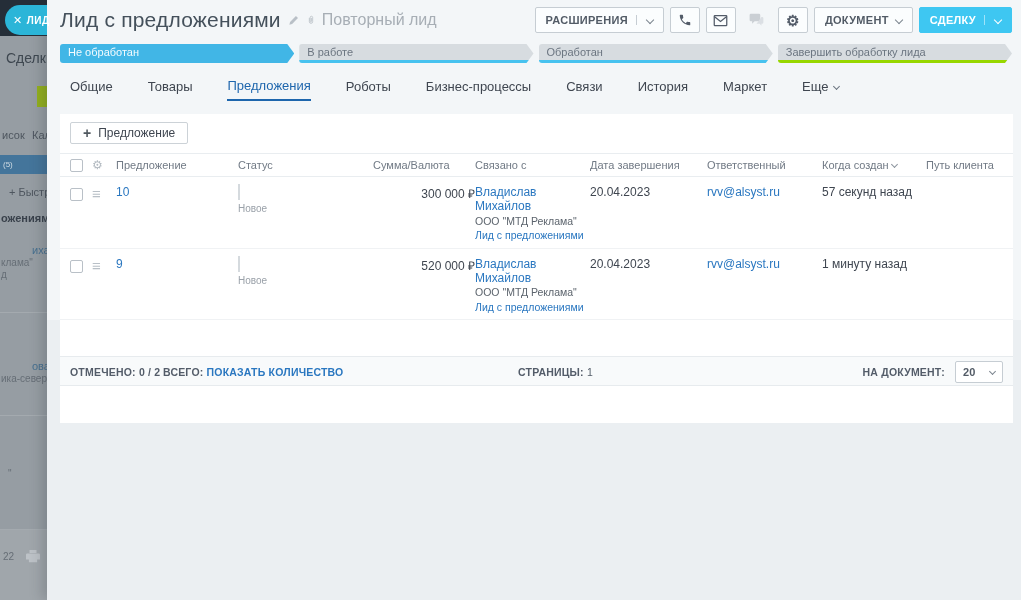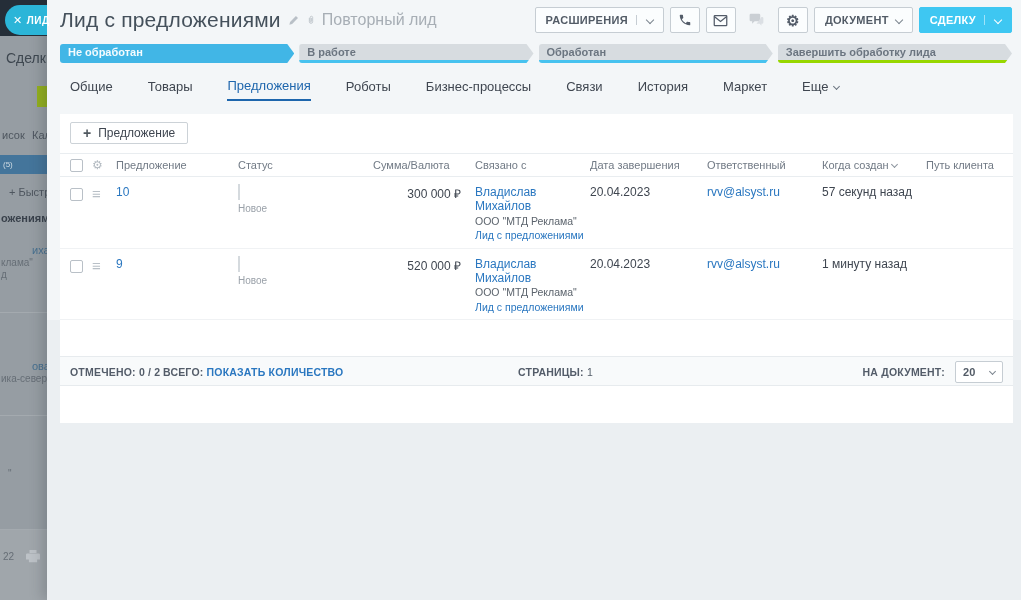--- a/index.html
+++ b/index.html
@@ -44,21 +44,21 @@
   .btn-ghost { border:none; background:transparent; opacity:.55; }
   .btn-deal { background:#3ec7f2; border-color:#3ec7f2; color:#fff; }
   .btn-deal .divider { background:rgba(255,255,255,.5); }
   .chev { display:inline-block; width:6px; height:6px; border-right:1.5px solid currentColor; border-bottom:1.5px solid currentColor;
           transform:rotate(45deg); vertical-align:2px; }
   .btn .chev { margin-left:2px; color:#7c858f; }
   .btn-deal .chev { color:#fff; }
   .gear-glyph { font-size:15px; color:#535c69; line-height:1; }
 
   
-  .pipeline { position:absolute; left:13px; top:44px; width:952px; display:flex; gap:5px;font-weight:bold; }
+  .pipeline { position:absolute; left:13px; top:44px; width:952px; display:flex; gap:5px; }
   .stage { flex:1; height:19px; position:relative; background:#d7dce0; color:#6b7580; font-size:11px; line-height:16px;
            padding-left:8px; clip-path:polygon(0 0, calc(100% - 7px) 0, 100% 50%, calc(100% - 7px) 100%, 0 100%);
            border-radius:3px 0 0 3px; cursor:pointer; white-space:nowrap; overflow:hidden; }
   .stage.active { background:#41b6e6; color:#f4fbfe; }
   .stage.u-blue { border-bottom:3px solid #47c2ef; }
   .stage.u-green2 { border-bottom:3px solid #97d700; }
 
   
   .tabs { position:absolute; left:23px; top:78px; display:flex; gap:35px; font-size:13px; color:#3f4650; }
   .tab { padding-bottom:6px; cursor:pointer; white-space:nowrap; display:flex; align-items:center; gap:5px; }
@@ -79,21 +79,21 @@
   .tbody-row { border-bottom:1px solid #f0f2f4; font-size:12px; color:#3f4650; padding-top:5px; padding-bottom:5px; align-items:start; }
   .cb { width:13px; height:13px; border:1px solid #b9c0c7; border-radius:2px; background:#fff; cursor:pointer; }
   .burger { color:#b9c0c7; font-size:15px; line-height:13px; cursor:pointer; }
   .gear-sm { color:#b3bac1; font-size:12px; line-height:1; cursor:pointer; }
   .cell-top { padding-top:3px; }
   .id-link, .lnk { color:#2a77c0; text-decoration:none; cursor:pointer; }
   .pb { width:105px; height:8px; border:1px solid #d5dade; background:#fff; position:relative; }
   .pb .seg { position:absolute; top:0; bottom:0; width:1px; background:#d5dade; }
   .pb .fill { position:absolute; left:0; top:0; bottom:0; background:#46b8ea; }
   .pb-label { font-size:10px; color:#9aa1a9; margin-top:4px; }
-  .amount { text-align:right; padding-right:14px; }
+  .amount { text-align:right; }
   .related { line-height:1.2; }
   .rel-co { font-size:10.5px; color:#5c646d; }
   .rel-lead { font-size:10.5px; }
 
   .gfooter { position:relative; height:30px; background:#f8fafb; border-top:1px solid #e7ebee; border-bottom:1px solid #e7ebee;
              font-size:10.5px; color:#535c69; font-weight:bold; letter-spacing:.2px;margin-top:36px; }
   .gf-item { position:absolute; top:9px; white-space:nowrap; }
   .gf-link { color:#2a77c0; cursor:pointer; }
   .gf-pages-val { font-weight:normal; }
   .pp-select { position:absolute; right:10px; top:4px; width:48px; height:22px; border:1px solid #c6cdd3; border-radius:2px;

